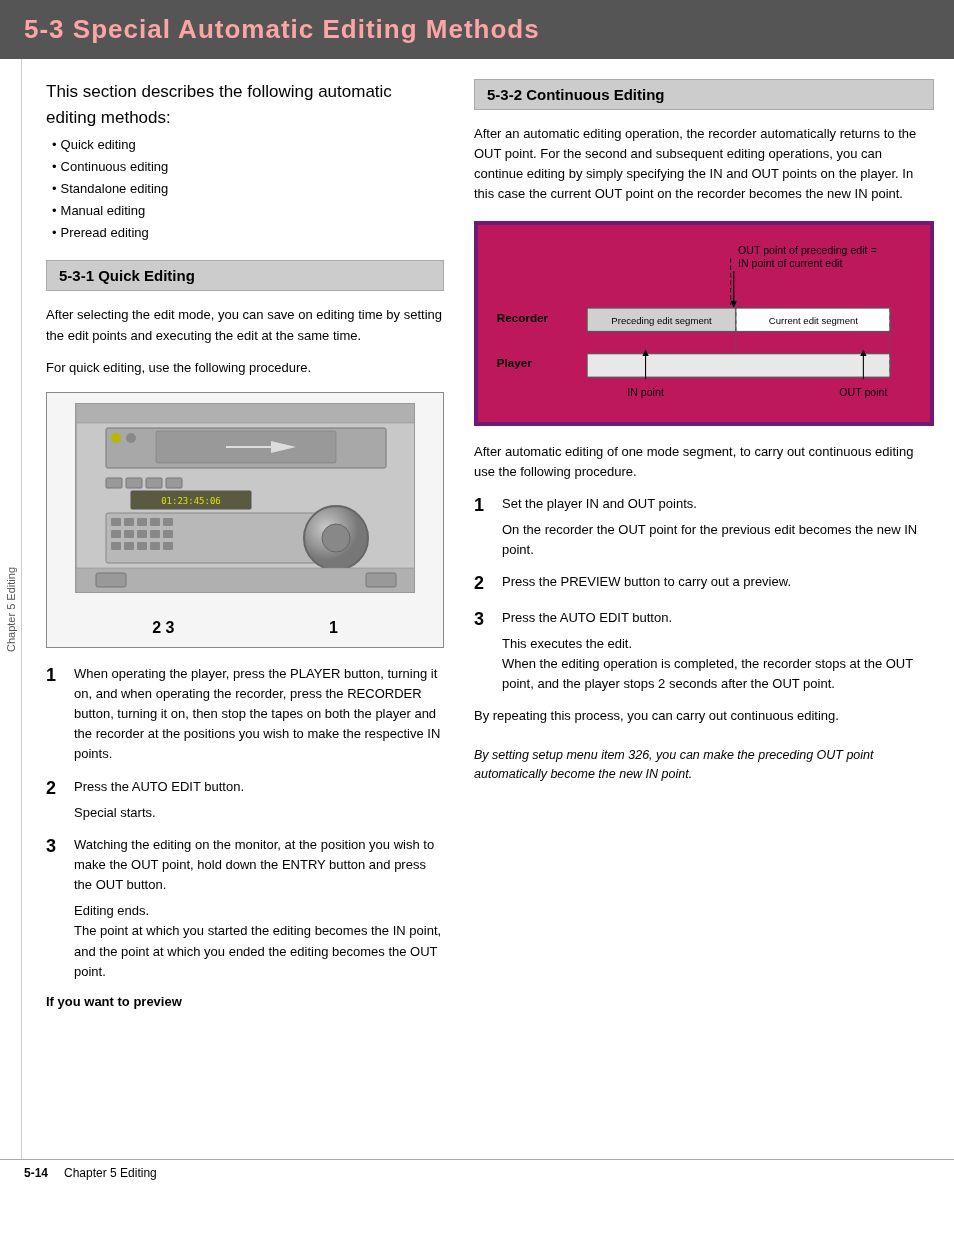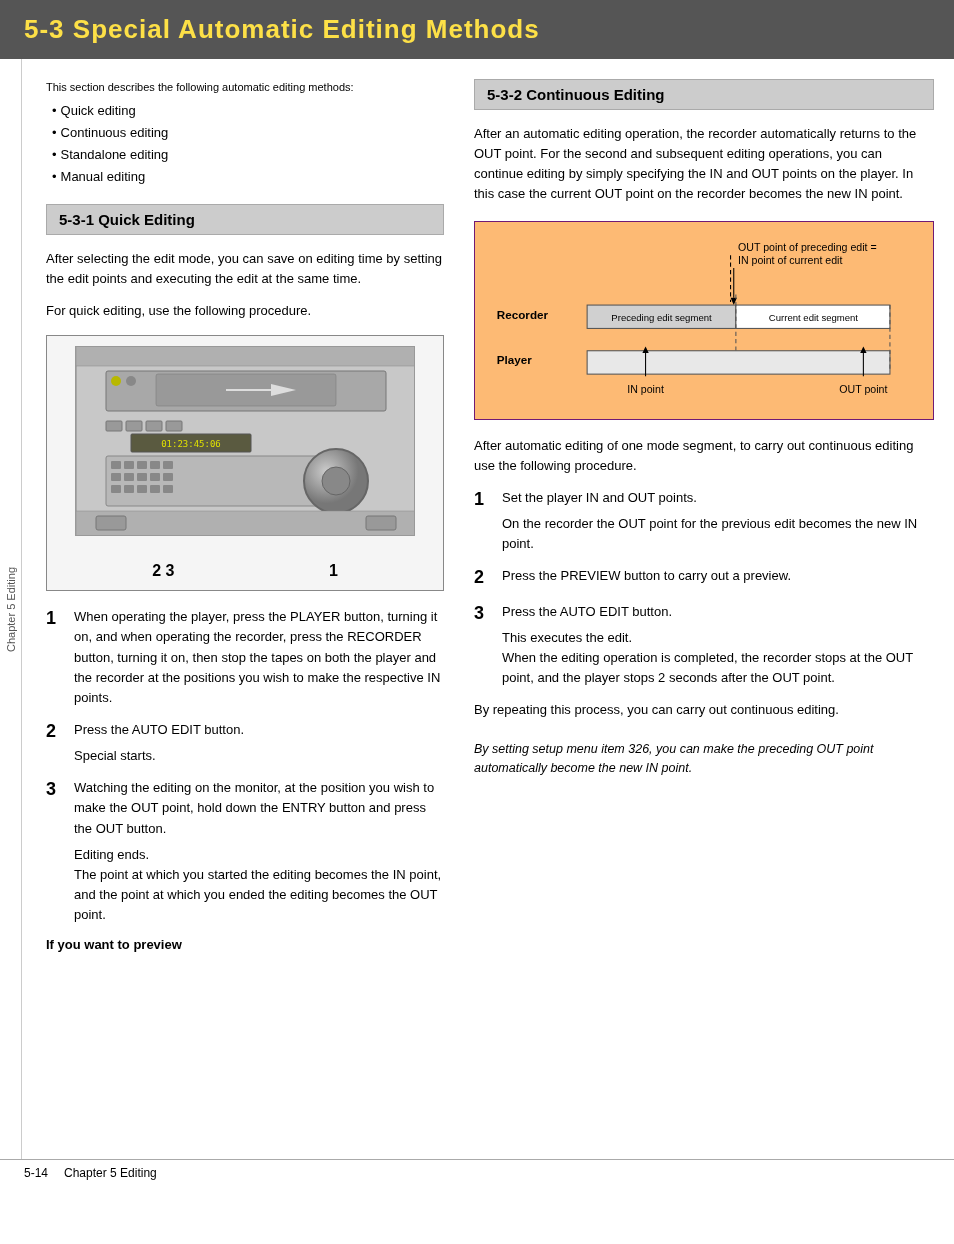--- a/index.html
+++ b/index.html
@@ -11,21 +11,21 @@
       width: 954px;
       min-height: 1244px;
     }
 
     .page-header {
       background: #555;
       padding: 14px 24px;
       margin-bottom: 0;
     }
     .page-header h1 {
-      color: #fde047;
+      color: #fca5a5;
       font-size: 26px;
       font-weight: bold;
       letter-spacing: 1px;
     }
 
     .page-body {
       display: flex;
       flex-direction: row;
       padding: 0;
     }
@@ -63,21 +63,21 @@
     }
 
     
     .right-col {
       flex: 1;
       padding: 0 20px 0 12px;
       border-left: 0px;
     }
 
     .intro-text {
-      font-size: 11px;
+      font-size: 17px;
       line-height: 1.5;
       margin-bottom: 2px;
     }
 
     .bullet-list {
       list-style: none;
       margin: 4px 0 16px 6px;
       font-size: 13px;
       line-height: 1.7;
     }
@@ -175,29 +175,29 @@
     
     .page-footer {
       border-top: 1px solid #aaa;
       padding: 6px 24px;
       font-size: 12px;
       display: flex;
       flex-direction: row;
       gap: 16px;
     }
     .page-footer-num {
-      font-weight: normal;
+      font-weight: bold;
     }
 
     
     .cont-diagram {
-      border: 1px solid #701a75;
+      border: 4px solid #701a75;
       padding: 14px 12px 10px 12px;
       margin: 16px 0 16px 0;
-      background: #fdba74;
+      background: #be185d;
       position: relative;
       width: 100%;
     }
 
     .cont-diagram-svg {
       width: 100%;
     }
   </style>
 </head>
 <body>
@@ -216,20 +216,21 @@
 
     <div class="left-col">
 
       <p class="intro-text">This section describes the following automatic editing methods:</p>
 
       <ul class="bullet-list">
         <li>Quick editing</li>
         <li>Continuous editing</li>
         <li>Standalone editing</li>
         <li>Manual editing</li>
+        <li>Preread editing</li>
       </ul>
 
       <div class="section-header">
         <span>5-3-1  Quick Editing</span>
       </div>
 
       <p class="section-body">After selecting the edit mode, you can save on editing time by setting the edit points and executing the edit at the same time.</p>
       <p class="section-body">For quick editing, use the following procedure.</p>
 
       <div class="device-diagram">

